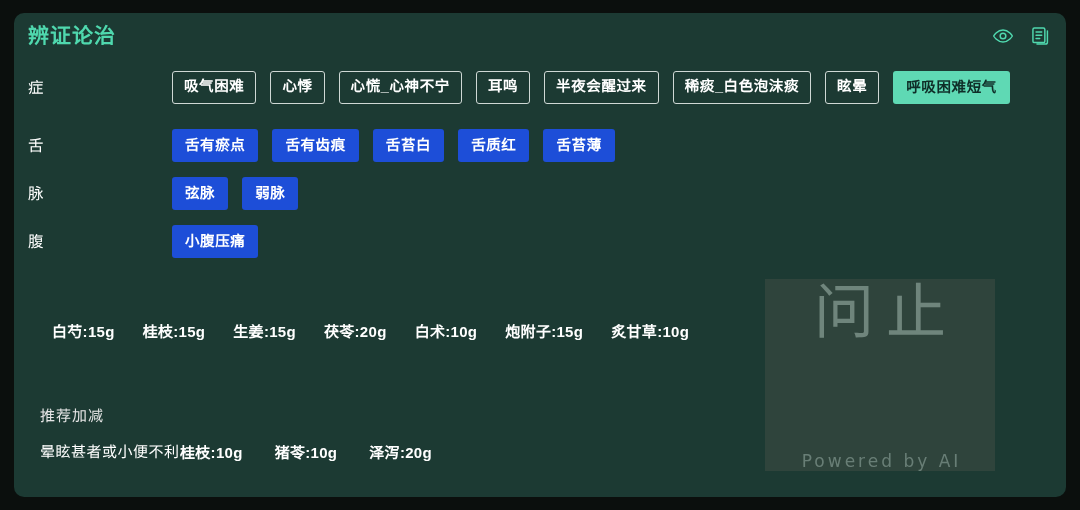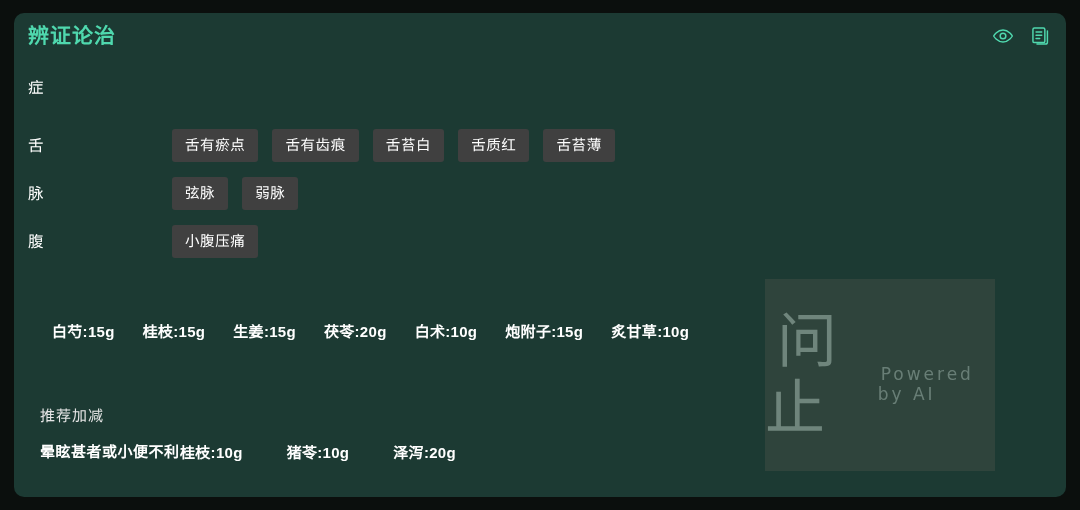--- a/index.html
+++ b/index.html
@@ -34,21 +34,21 @@
 
   
   .watermark {
     position: absolute;
     left: 751px;
     top: 266px;
     width: 230px;
     height: 192px;
     background: rgba(120, 104, 96, 0.22);
     display: flex;
-    flex-direction: row;
+    flex-direction: column;
     align-items: center;
     justify-content: space-between;
     pointer-events: none;
   }
   .wm-line {
     font-family: "DejaVu Serif", "Liberation Serif", serif;
     font-size: 60px;
     letter-spacing: 12px;
     color: rgba(176, 198, 188, 0.50);
     line-height: 1.12;
@@ -140,23 +140,23 @@
     cursor: pointer;
     box-sizing: border-box;
   }
   .tag.outline {
     border: 1px solid #cfd8d5;
     background: transparent;
     font-weight: 700;
     padding: 7px 11px;
   }
   .tag.fill {
-    background: #404040;
+    background: #1d4ed8;
     border: 1px solid transparent;
-    font-weight: 400;
+    font-weight: 700;
   }
   .tag.accent {
     background: #5fd9b4;
     border: 1px solid transparent;
     color: #0f2e28;
     font-weight: 700;
   }
 
   .row-sym   { margin-top: 8px; }
   .row-tongue{ margin-top: 22px; }
@@ -209,27 +209,27 @@
   .recommend-body {
     margin-top: 17px;
     display: flex;
     align-items: flex-start;
   }
   .recommend-cond {
     width: 140px;
     flex: 0 0 140px;
     color: #ffffff;
     font-size: 15px;
-    font-weight: 700;
+    font-weight: 400;
     line-height: 1.55;
     letter-spacing: 0.5px;
   }
   .recommend-herbs {
     display: flex;
-    gap: 44px;
+    gap: 32px;
     flex-wrap: wrap;
     padding-top: 1px;
   }
 </style>
 </head>
 <body>
 
 <div id="root">
   <div class="card">
 
@@ -256,20 +256,30 @@
             <line x1="6.6" y1="14.8" x2="10.6" y2="14.8"></line>
           </svg>
         </div>
       </div>
     </div>
 
     <div class="rows">
 
       <div class="row row-sym">
         <div class="row-label">症</div>
+        <div class="row-tags">
+          <span class="tag outline">吸气困难</span>
+          <span class="tag outline">心悸</span>
+          <span class="tag outline">心慌_心神不宁</span>
+          <span class="tag outline">耳鸣</span>
+          <span class="tag outline">半夜会醒过来</span>
+          <span class="tag outline">稀痰_白色泡沫痰</span>
+          <span class="tag outline">眩晕</span>
+          <span class="tag accent">呼吸困难短气</span>
+        </div>
       </div>
 
       <div class="row row-tongue">
         <div class="row-label">舌</div>
         <div class="row-tags">
           <span class="tag fill">舌有瘀点</span>
           <span class="tag fill">舌有齿痕</span>
           <span class="tag fill">舌苔白</span>
           <span class="tag fill">舌质红</span>
           <span class="tag fill">舌苔薄</span>

